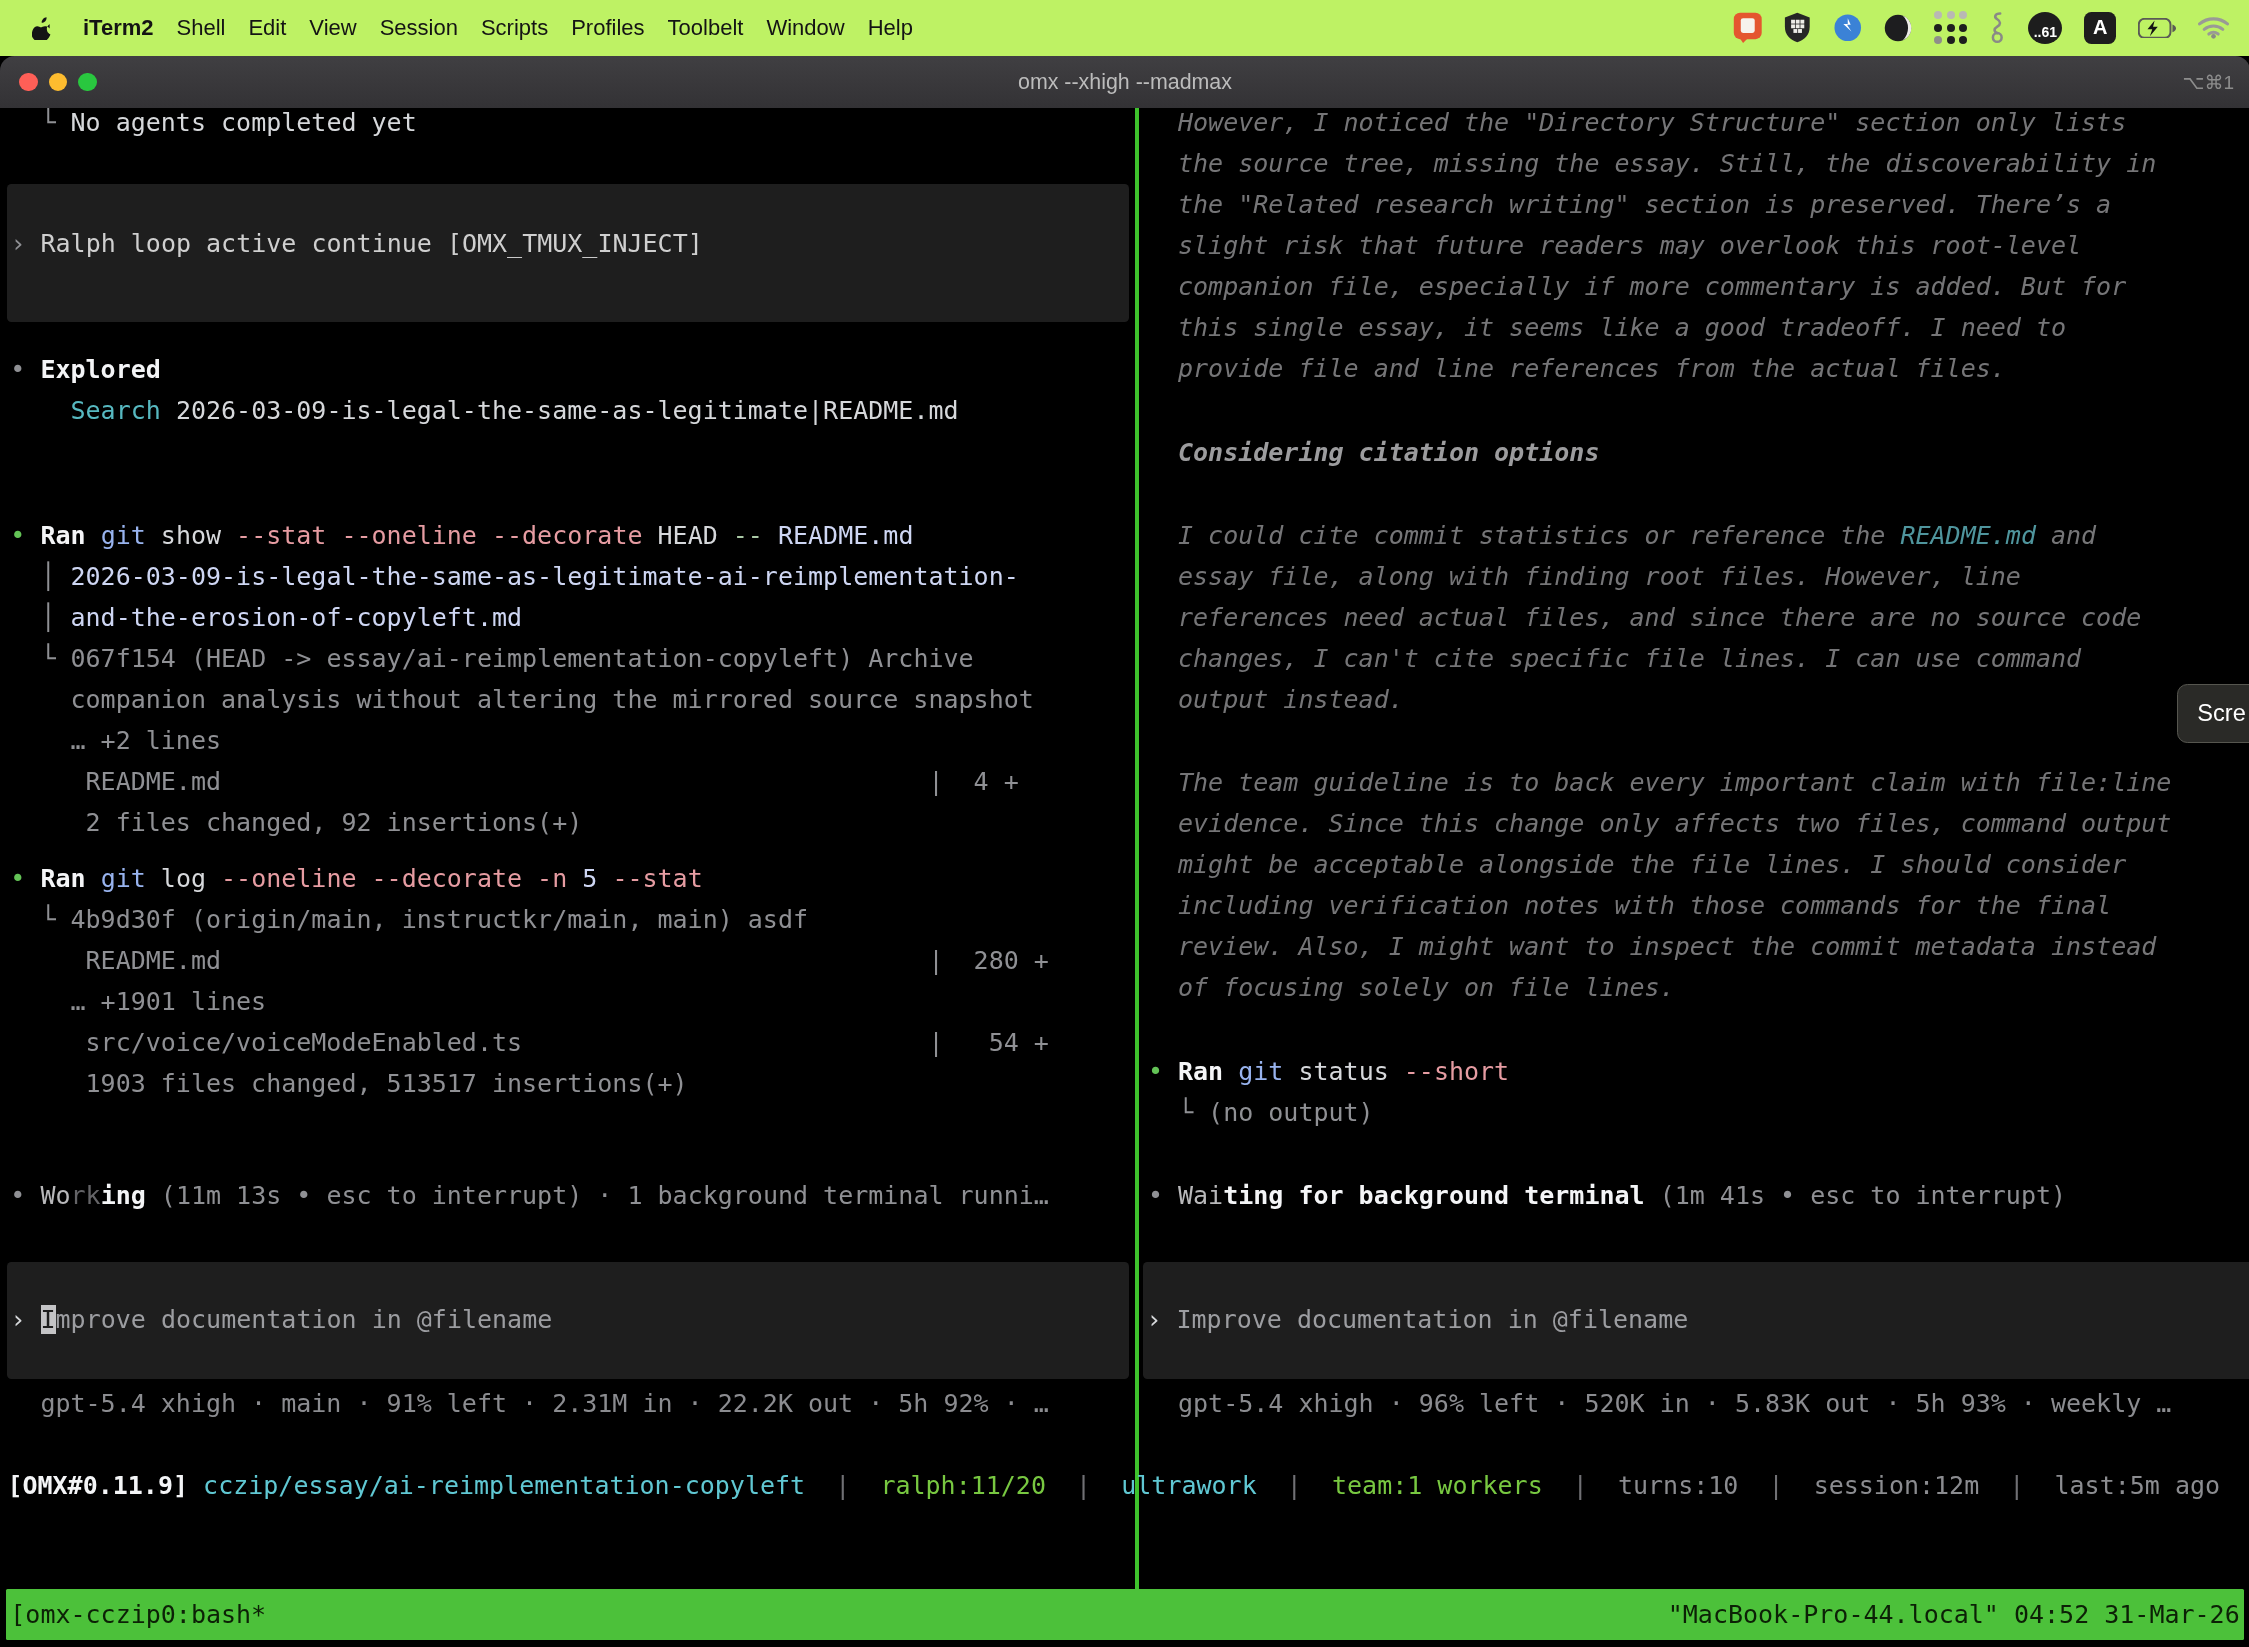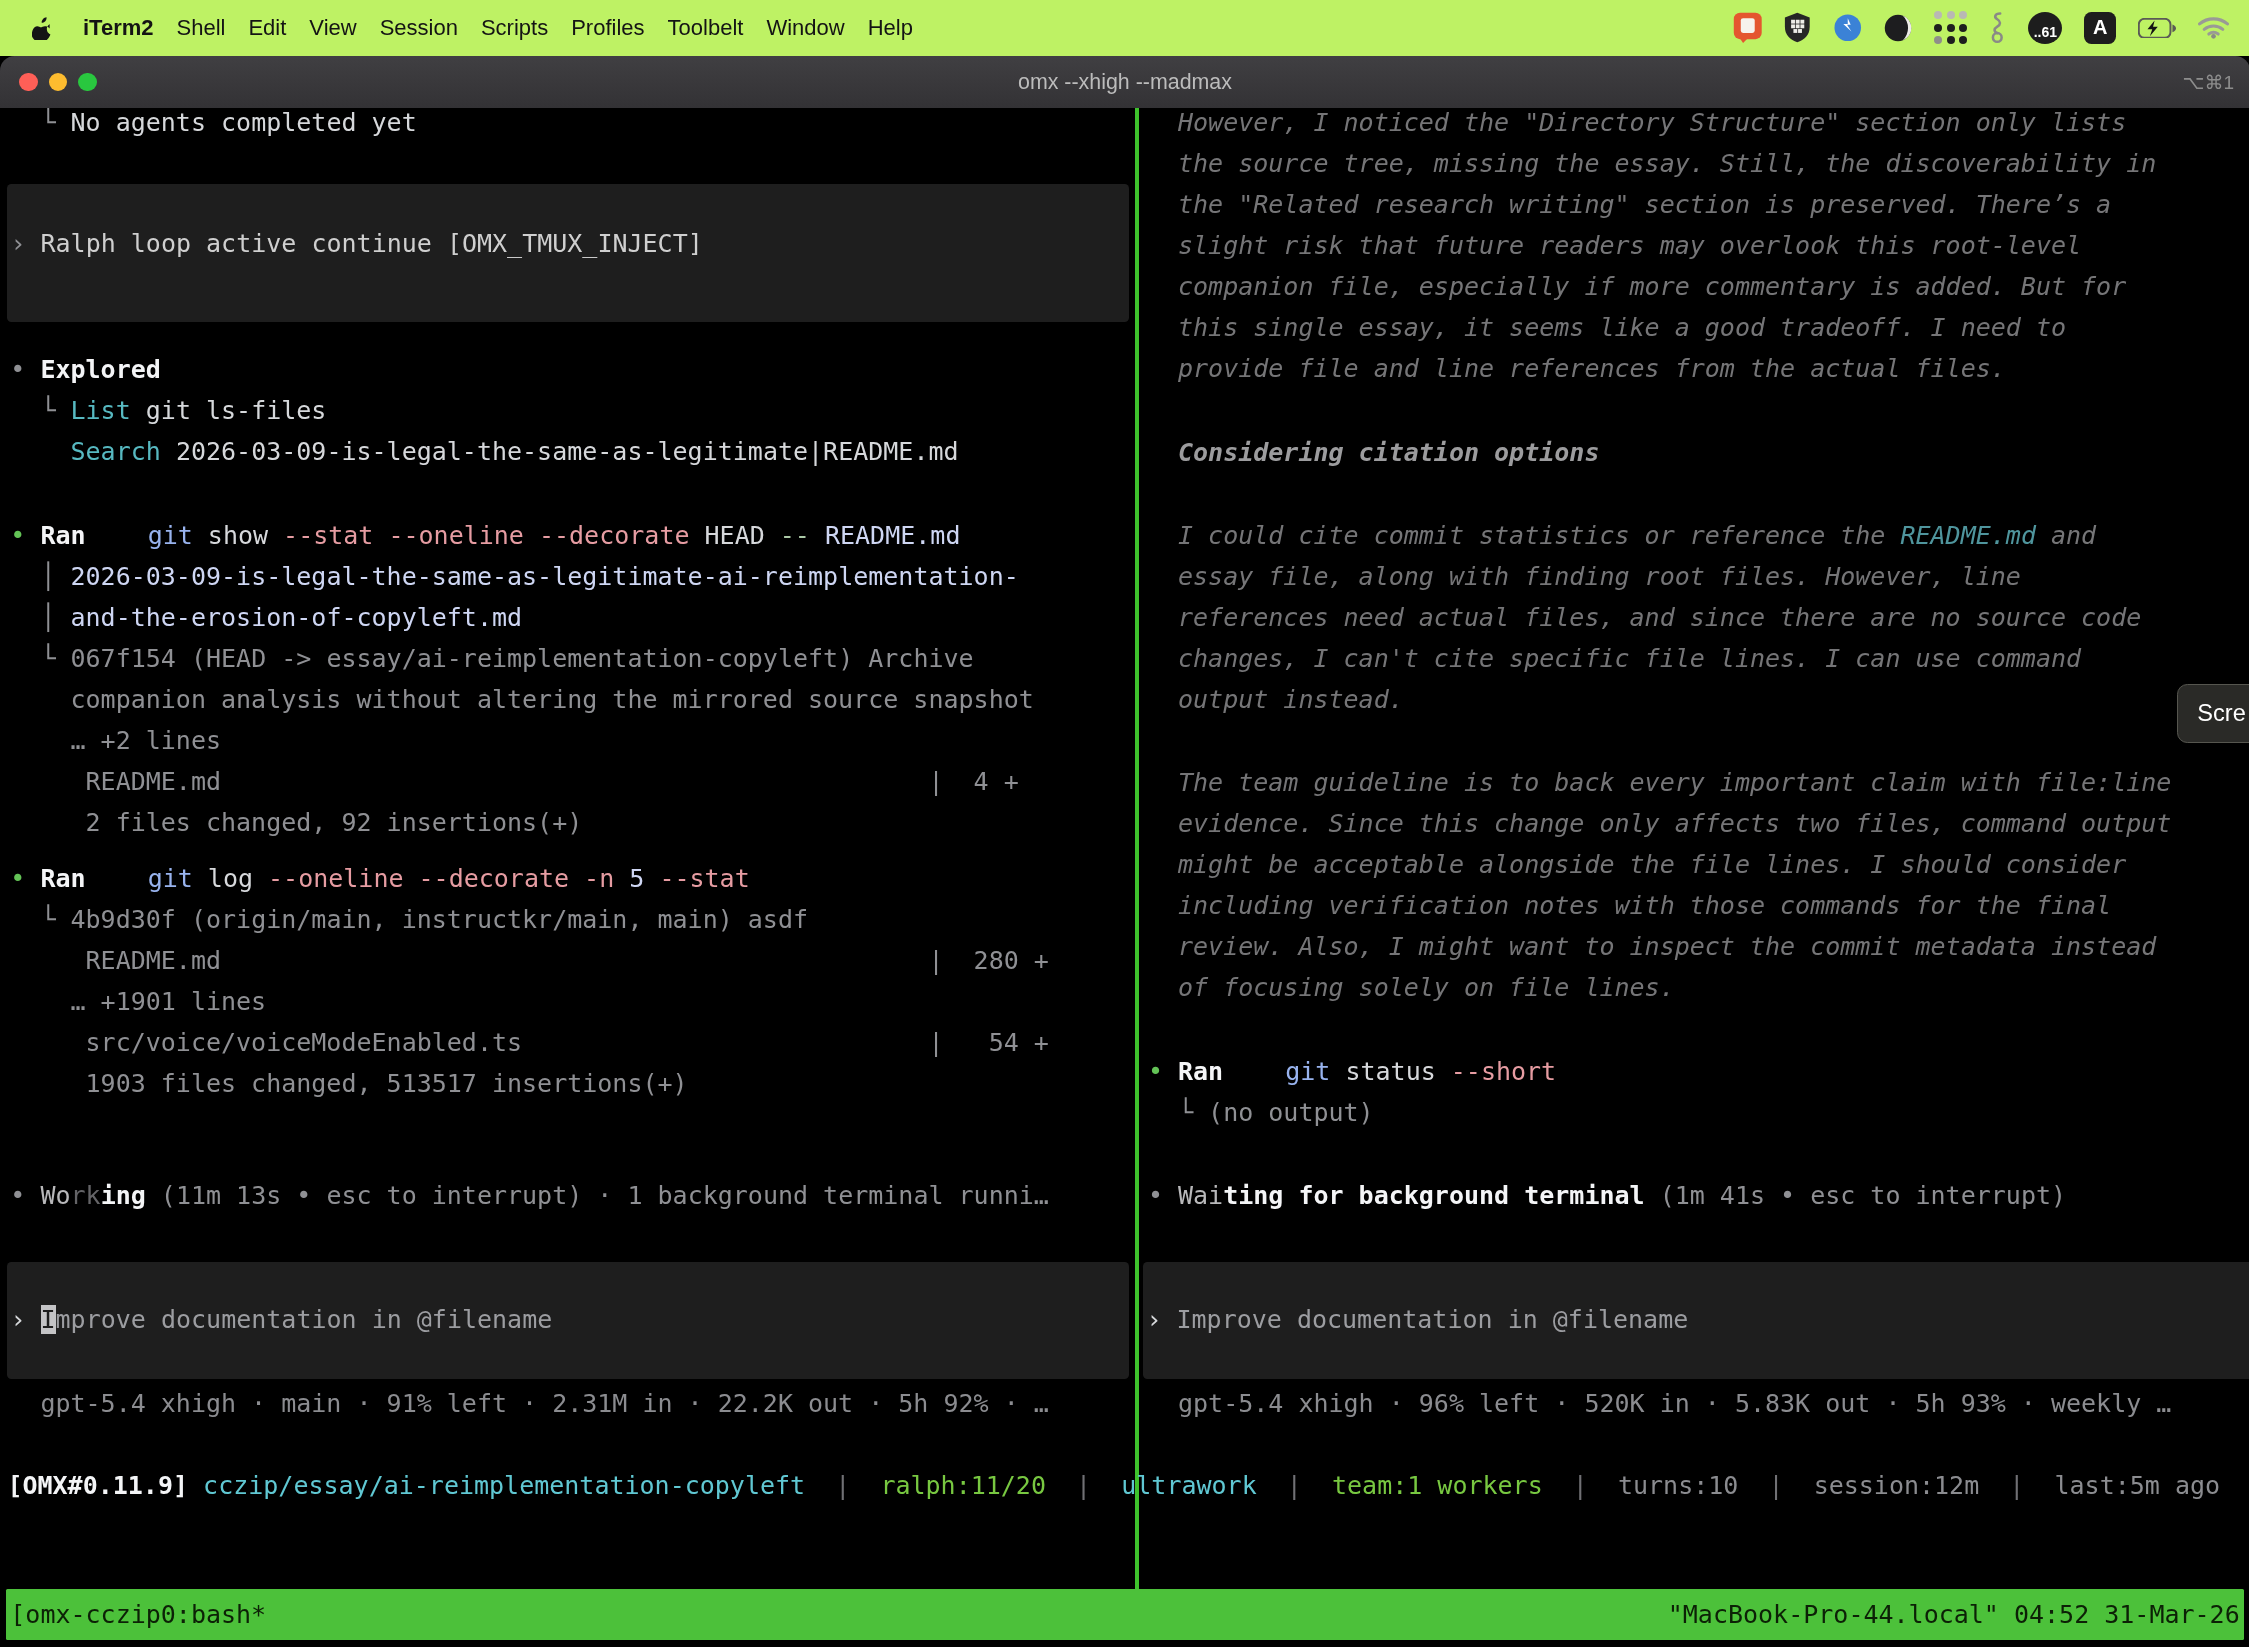--- a/index.html
+++ b/index.html
@@ -68,21 +68,21 @@
   
   .s-w{color:#d6d8db;}
   .s-w2{color:#cfcfcf;}
   .s-wb{color:#f4f5f7;font-weight:bold;}
   .s-g{color:#8f9094;}
   .s-gs{color:#8b8c90;}
   .s-dgi{color:#757577;font-style:italic;}
   .s-hdg{color:#9c9c9e;font-weight:bold;font-style:italic;}
   .s-cy{color:#57b9c1;}
   .s-cy2{color:#60c8d3;}
-  .s-bl{color:#98b3ee;margin-left:47px;}
+  .s-bl{color:#98b3ee;}
   .s-pk{color:#e69ca2;}
   .s-lv{color:#ced6f3;}
   .s-mint{color:#abc9a6;}
   .s-grn{color:#63c356;}
   .s-grn2{color:#78c841;}
   .s-dg2{color:#707074;}
   .s-lg{color:#b8b8ba;}
   .s-dim{color:#646467;}
   .s-ig{color:#9c9da1;}
   .s-cur{background:#c4c4c6;color:#1e1e1e;}
@@ -211,21 +211,20 @@
 
   <div class="pane left">
     <div class="blk" id="lb-note">
         <div class="tline"><span class="s-g">  └ </span><span class="s-w">No agents completed yet</span></div>
       </div>
     <div class="blk box" id="lb-banner">
         <div class="tline"><span class="s-g">› </span><span class="s-w2">Ralph loop active continue [OMX_TMUX_INJECT]</span></div>
       </div>
     <div class="blk" id="lb-explored">
         <div class="tline"><span class="s-g">• </span><span class="s-wb">Explored</span></div>
-        <div class="tline"><span class="s-g">  └ </span><span class="s-cy">List</span><span class="s-w"> git ls-files</span></div>
         <div class="tline"><span class="s-g">    </span><span class="s-cy">Search</span><span class="s-w"> 2026-03-09-is-legal-the-same-as-legitimate|README.md</span></div>
       </div>
     <div class="blk" id="lb-gitshow">
         <div class="tline"><span class="s-grn">• </span><span class="s-wb">Ran</span><span class="s-w"> </span><span class="s-bl">git</span><span class="s-w"> show </span><span class="s-pk">--stat --oneline --decorate</span><span class="s-w"> HEAD </span><span class="s-mint">--</span><span class="s-w"> </span><span class="s-lv">README.md</span></div>
         <div class="tline"><span class="s-g">  │ </span><span class="s-lv">2026-03-09-is-legal-the-same-as-legitimate-ai-reimplementation-</span></div>
         <div class="tline"><span class="s-g">  │ </span><span class="s-lv">and-the-erosion-of-copyleft.md</span></div>
         <div class="tline"><span class="s-g">  └ </span><span class="s-g">067f154 (HEAD -&gt; essay/ai-reimplementation-copyleft) Archive</span></div>
         <div class="tline"><span class="s-g">    companion analysis without altering the mirrored source snapshot</span></div>
         <div class="tline"><span class="s-g">    … +2 lines</span></div>
         <div class="tline"><span class="s-g">     README.md                                               |  4 +</span></div>

